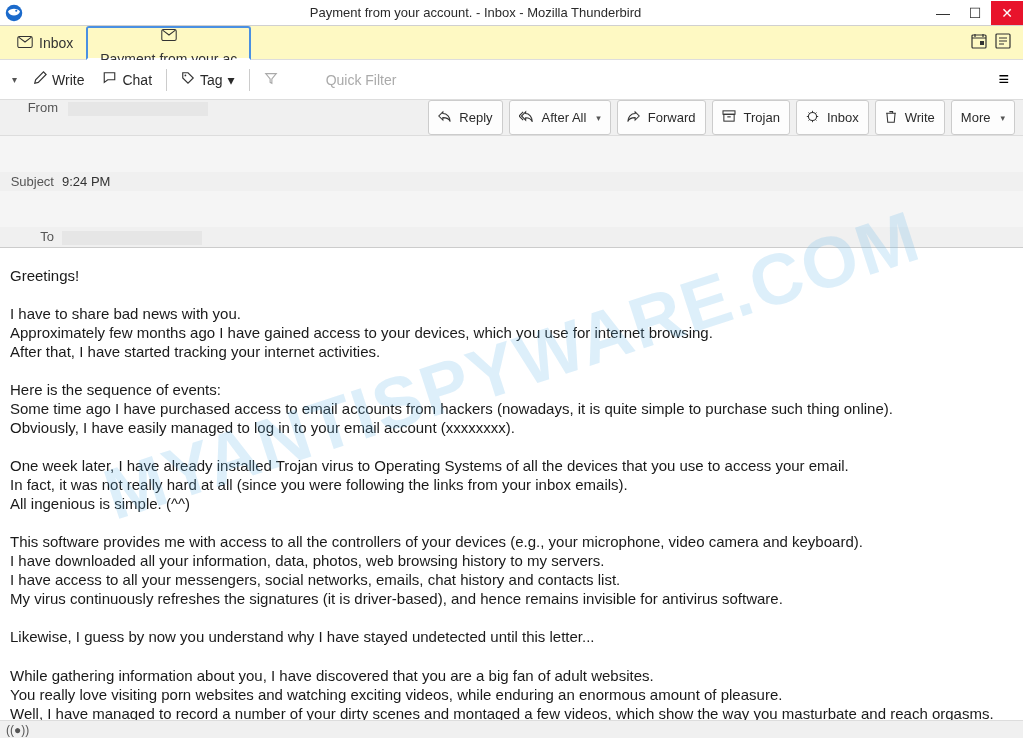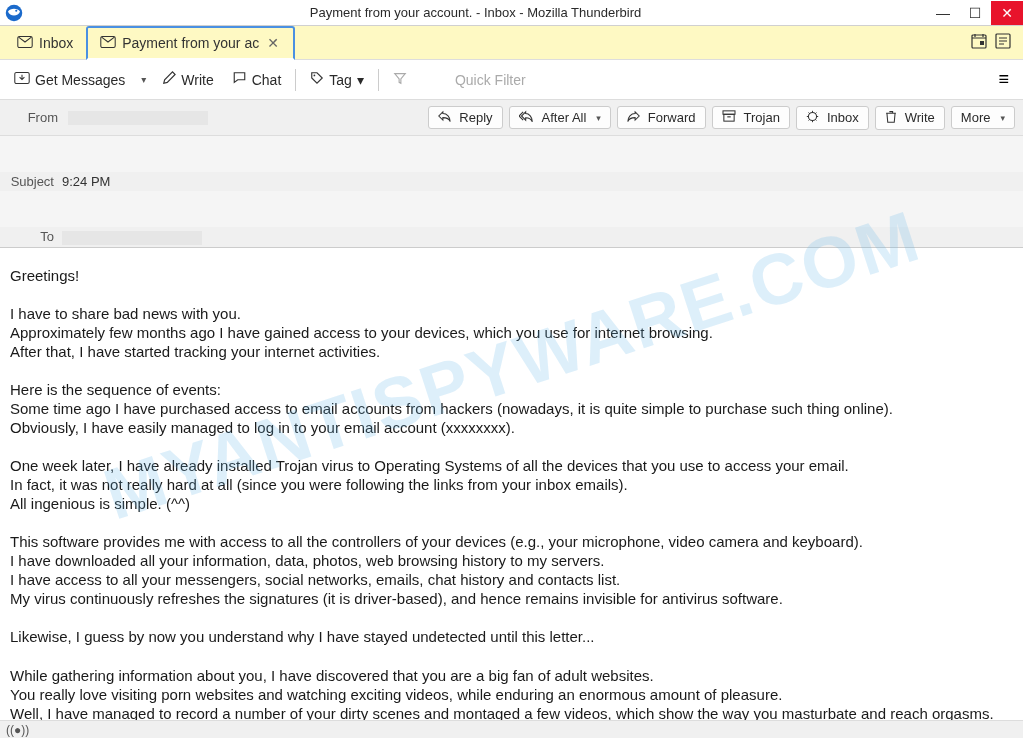--- a/index.html
+++ b/index.html
@@ -59,20 +59,21 @@
   color:#333;
   border: 1px solid transparent;
   border-bottom:none;
   cursor:pointer;
 }
 .tabbar .tab.active {
   border: 2px solid #4a90e2;
   border-bottom: 2px solid #fff;
   margin-bottom:-1px;
   border-radius: 3px 3px 0 0;
+  flex-direction: column;
 }
 .tabbar .tab .close-x {
   color:#666;
   font-size:14px;
   padding:0 2px;
 }
 .tabbar .spacer { flex:1; }
 .tabbar .right-icons { display:flex; align-items:center; gap:8px; padding-right:8px; }
 .tabbar .right-icons span { cursor:pointer; color:#333; font-size:16px; }
 
@@ -103,21 +104,20 @@
 }
 .toolbar .caret { font-size:10px; color:#555; padding:4px 6px; cursor:pointer;}
 .toolbar .disabled { color:#aaa;gap:48px; }
 .toolbar .spacer2 { flex:1; }
 .toolbar .ham { font-size:18px; padding:4px 8px; cursor:pointer;}
 
 .actionbar {
   height: 36px;
   background: #f0f0f0;
   display:flex;
-  align-items:center;
   padding: 0 8px;
   gap:6px;
   border-bottom: 1px solid #ddd;
 }
 .actionbar .fromlbl {
   width: 54px;
   text-align:right;
   font-size:13px;
   color:#555;
   padding-right:4px;
@@ -266,29 +266,20 @@
     <span>
       <svg width="16" height="16" viewBox="0 0 16 16">
           <rect x="1" y="1" width="14" height="14" rx="1" fill="none" stroke="#333" stroke-width="1.2"></rect>
           <path d="M4 5h8M4 8h8M4 11h5" stroke="#333" stroke-width="1.2"></path>
         </svg>
     </span>
   </div>
 </div>
 
 <div class="toolbar">
-  <div class="tbtn">
-    <span>
-      <svg width="16" height="14" viewBox="0 0 20 16">
-          <rect x="1" y="1" width="18" height="14" rx="2" fill="none" stroke="#333" stroke-width="1.3"></rect>
-          <path d="M10 4v6m-3-3l3 3 3-3" fill="none" stroke="#333" stroke-width="1.3"></path>
-        </svg>
-    </span>
-    <span>Get Messages</span>
-  </div>
   <span class="caret">▾</span>
   <div class="tbtn">
     <span>
       <svg width="14" height="14" viewBox="0 0 16 16">
           <path d="M2 14l1-4 9-9 3 3-9 9-4 1z" fill="none" stroke="#333" stroke-width="1.3"></path>
         </svg>
     </span>
     <span>Write</span>
   </div>
   <div class="tbtn">

